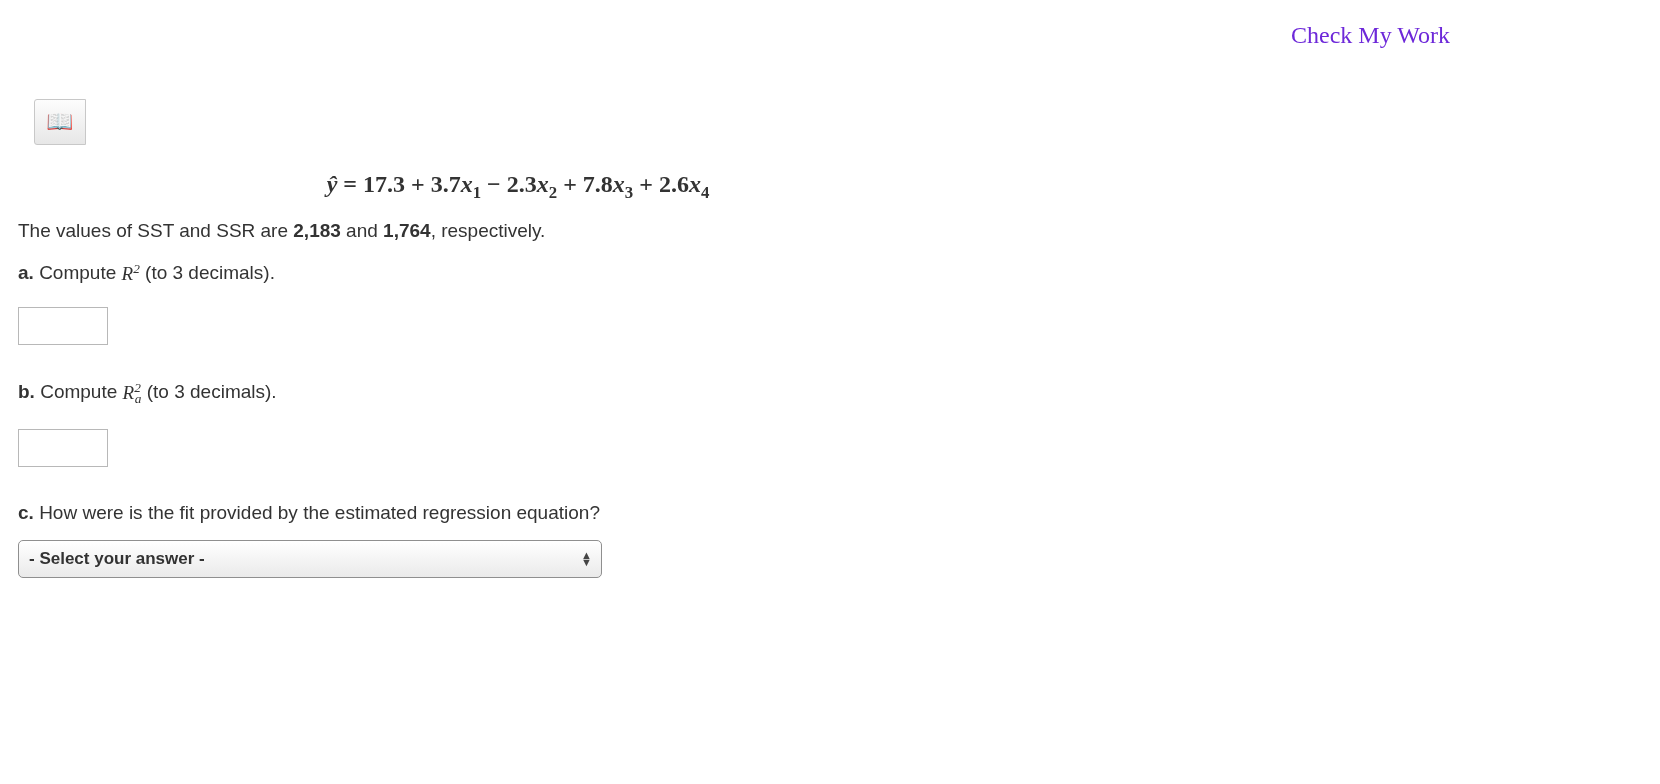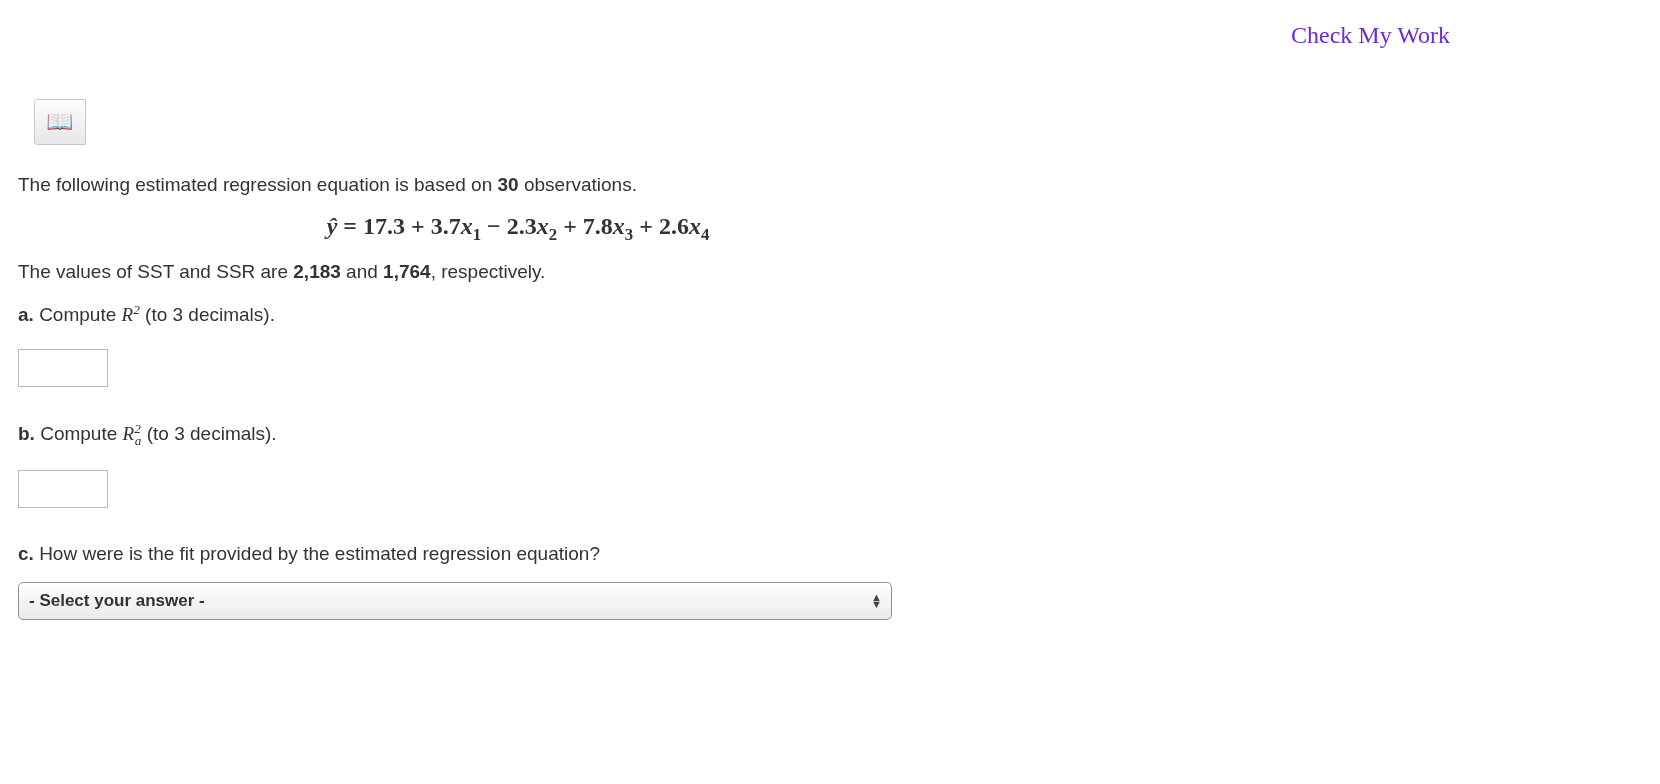--- a/index.html
+++ b/index.html
@@ -74,21 +74,21 @@
     width: 90px;
     height: 38px;
     border: 1px solid #b8b8b8;
     background: #fff;
     margin: 6px 0 18px 0;
     padding: 4px 6px;
     font-size: 16px;
   }
   .select-wrap {
     position: relative;
-    width: 874px;
+    width: 584px;
     margin-top: 8px;
   }
   .select-box {
     width: 100%;
     height: 38px;
     border: 1px solid #8f8f8f;
     border-radius: 5px;
     background: linear-gradient(#ffffff, #eaeaea);
     padding: 6px 32px 6px 10px;
     font-weight: bold;
@@ -115,23 +115,20 @@
 
 <div class="check-link">Check My Work</div>
 
 <div class="ebook-row">
   <div class="ebook-icon">📖</div>
 </div>
 
 <div class="content">
 
 
-  <div class="para">
-    <span>The following estimated regression equation is based on </span><span class="bold">30</span><span> observations.</span>
-  </div>
 
   <div class="math-line">
     <span style="font-style:italic;">ŷ</span> = 17.3 + 3.7<span style="font-style:italic;">x</span><sub>1</sub> − 2.3<span style="font-style:italic;">x</span><sub>2</sub> + 7.8<span style="font-style:italic;">x</span><sub>3</sub> + 2.6<span style="font-style:italic;">x</span><sub>4</sub>
   </div>
 
   <div class="para">
     <span>The values of SST and SSR are </span><span class="bold">2,183</span><span> and </span><span class="bold">1,764</span><span>, respectively.</span>
   </div>
 
   <div class="para">

